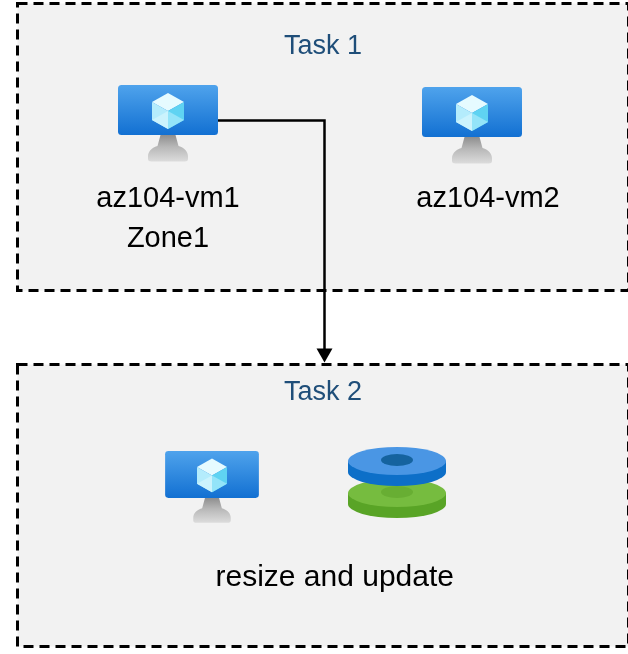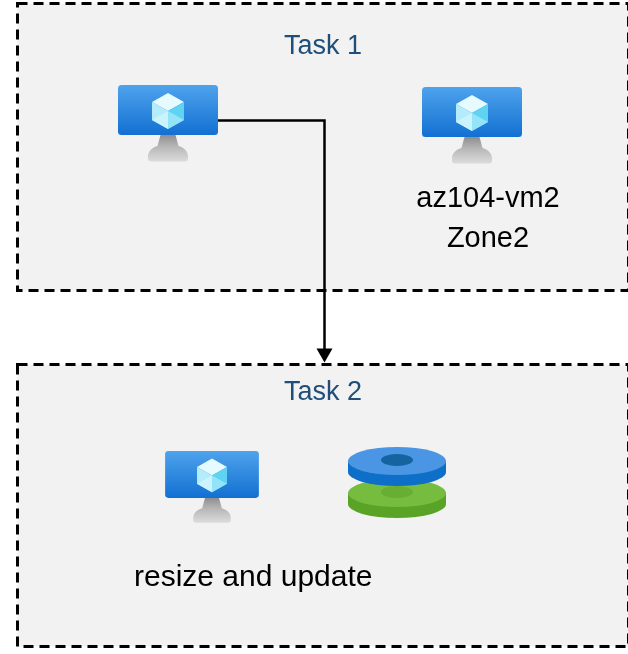--- a/index.html
+++ b/index.html
@@ -19,21 +19,21 @@
     font-size:27px;line-height:30px;font-weight:400;
   }
   .vm-label{
     position:absolute;width:220px;
     text-align:center;
     color:var(--label,#000);
     font-size:29px;line-height:40px;
   }
   .caption{
     position:absolute;
-    text-align:left;
+    text-align:right;
     color:var(--label,#000);
     font-size:30px;line-height:40px;
   }
   svg{display:block;}
 </style>
 </head>
 <body>
 
 <div class="canvas">
 
@@ -78,27 +78,30 @@
 
   <svg class="abs" style="left:8px;top:363px" width="614" height="285">
     <rect x="1.5" y="1.5" width="611" height="282" style="fill:var(--box-fill);stroke:var(--box-border)" stroke-width="3" stroke-dasharray="10 6"></rect>
   </svg>
 
   <div class="task-title" style="top:30px">Task 1</div>
 
   <svg class="abs" style="left:110px;top:85px" width="100" height="80" viewBox="0 0 100 80">
     <use href="#vm-icon-def"></use>
   </svg>
+  <div class="vm-label" style="left:50px;top:177px">
+    <div>az104-vm1</div>
+    <div>Zone1</div>
+  </div>
 
   <svg class="abs" style="left:414px;top:87px" width="100" height="80" viewBox="0 0 100 80">
     <use href="#vm-icon-def"></use>
   </svg>
   <div class="vm-label" style="left:370px;top:177px">
     <div>az104-vm2</div>
-    <div>Zone2</div>
   </div>
 
   <svg class="abs" style="left:0;top:0;pointer-events:none" width="628" height="654">
     <polyline points="210,120.5 316.5,120.5 316.5,350" fill="none" style="stroke:var(--arrow)" stroke-width="2.5"></polyline>
     <polygon points="308.5,348.5 324.5,348.5 316.5,362.5" style="fill:var(--arrow)"></polygon>
   </svg>
 
   <div class="task-title" style="top:376px">Task 2</div>
 
   <svg class="abs" style="left:157px;top:451px" width="94" height="75" viewBox="0 0 100 80">

